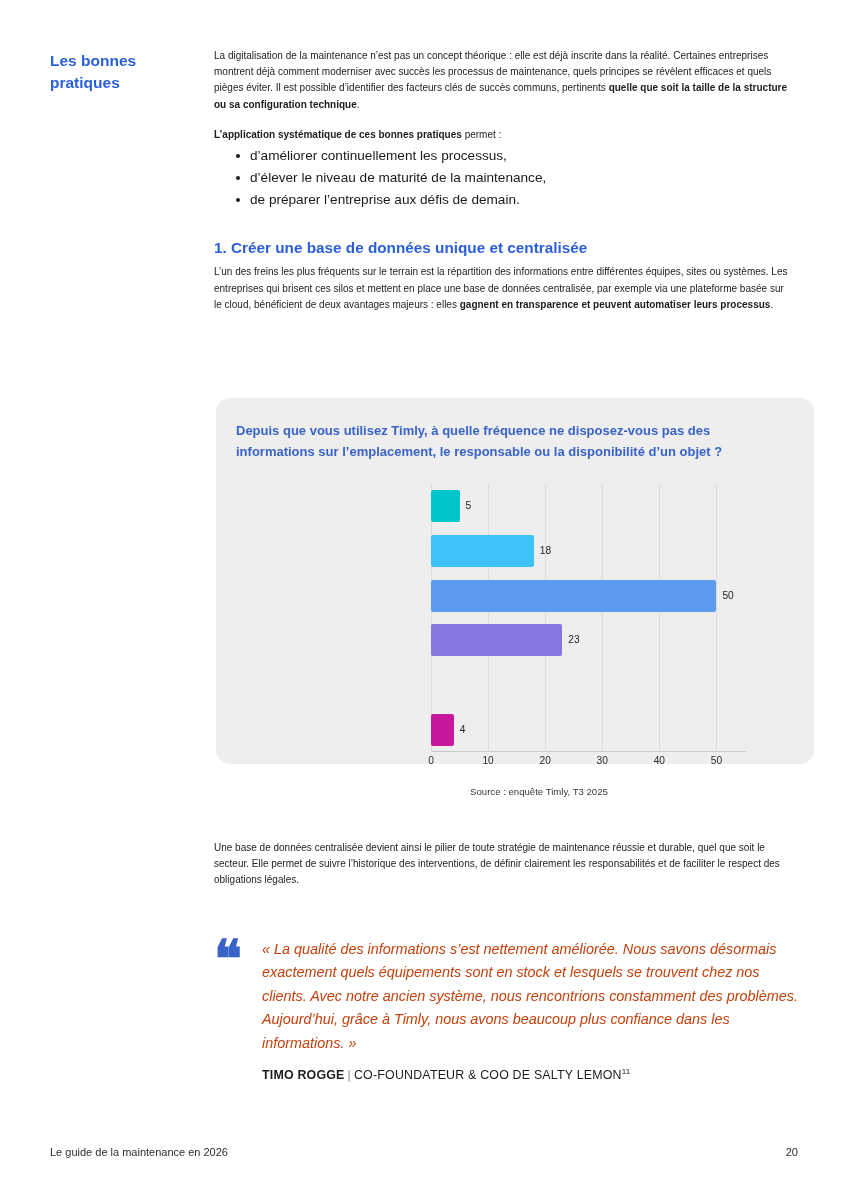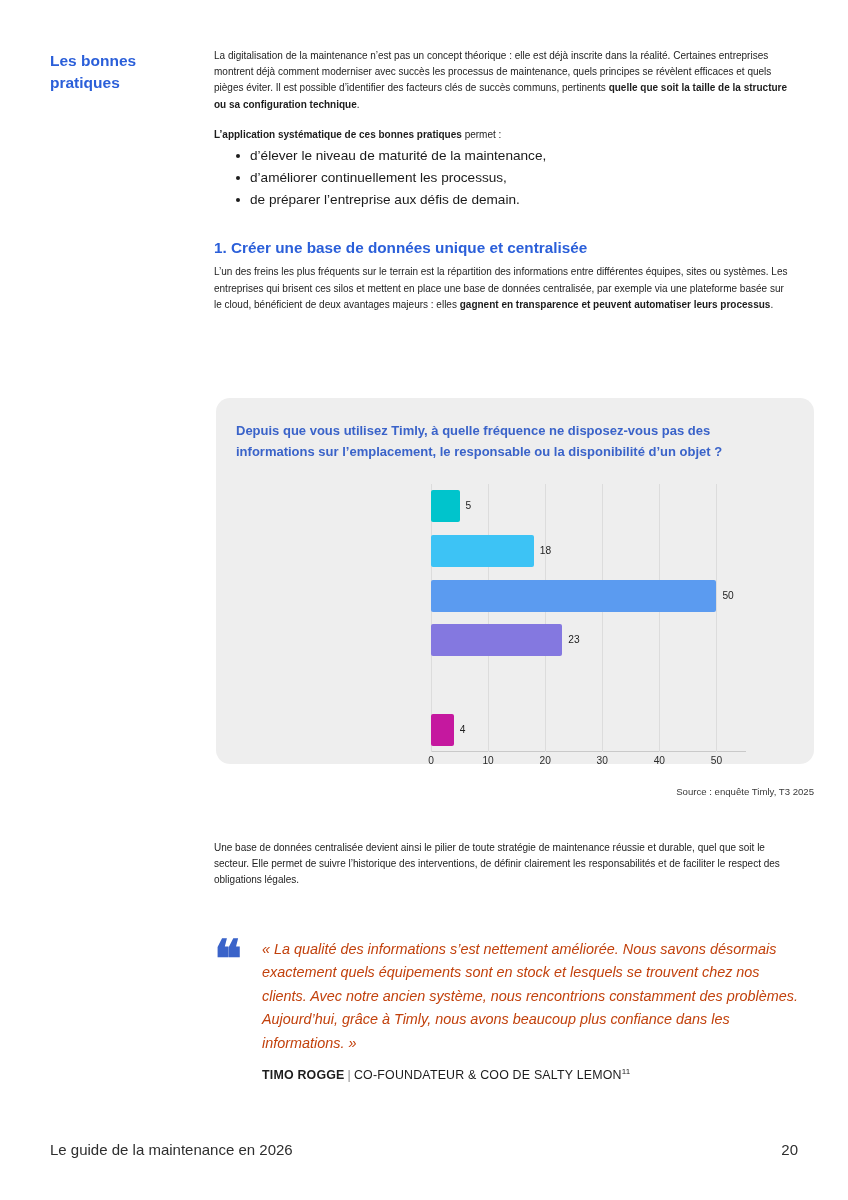--- a/index.html
+++ b/index.html
@@ -175,21 +175,21 @@
     font-size: 10.2px;
     color: #2c2c2c;
     transform: translateX(-50%);
     line-height: 1;
   }
   .chart-source {
     position: absolute;
     left: 0;
     right: 0;
     top: 388px;
-    text-align: right;
+    text-align: center;
     font-size: 9.6px;
     color: #3a3a3a;
     padding-left: 48px;
   }
 
   
   .post-chart {
     position: absolute;
     left: 214px;
     top: 840px;
@@ -235,40 +235,40 @@
 
   
   .footer {
     position: absolute;
     left: 50px;
     right: 50px;
     bottom: 42px;
     display: flex;
     justify-content: space-between;
     align-items: baseline;
-    font-size: 15px;
+    font-size: 11px;
     color: #2e2e2e;
   }
 </style>
 </head>
 <body>
 
 <div class="page">
 
   <div class="sidebar-head">Les bonnes pratiques</div>
 
   <div class="main-col">
 
     <p class="body lead-intro"><span>La digitalisation de la maintenance n’est pas un concept théorique : elle est déjà inscrite dans la réalité. Certaines entreprises montrent déjà comment moderniser avec succès les processus de maintenance, quels principes se révèlent efficaces et quels pièges éviter. Il est possible d’identifier des facteurs clés de succès communs, pertinents </span><b>quelle que soit la taille de la structure ou sa configuration technique</b><span>.</span></p>
 
     <p class="body" style="margin-bottom:2px;"><b>L’application systématique de ces bonnes pratiques</b><span> permet :</span></p>
 
     <ul class="bullets">
+      <li>d’améliorer continuellement les processus,</li>
       <li>d’élever le niveau de maturité de la maintenance,</li>
-      <li>d’améliorer continuellement les processus,</li>
       <li>de préparer l’entreprise aux défis de demain.</li>
     </ul>
 
     <h2 class="section-title">1. Créer une base de données unique et centralisée</h2>
 
     <p class="body"><span>L’un des freins les plus fréquents sur le terrain est la répartition des informations entre différentes équipes, sites ou systèmes. Les entreprises qui brisent ces silos et mettent en place une base de données centralisée, par exemple via une plateforme basée sur le cloud, bénéficient de deux avantages majeurs : elles </span><b>gagnent en transparence et peuvent automatiser leurs processus</b><span>.</span></p>
   </div>
 
   <div class="chart-card">
     <div class="chart-title">Depuis que vous utilisez Timly, à quelle fréquence ne disposez-vous pas des informations sur l’emplacement, le responsable ou la disponibilité d’un objet ?</div>

